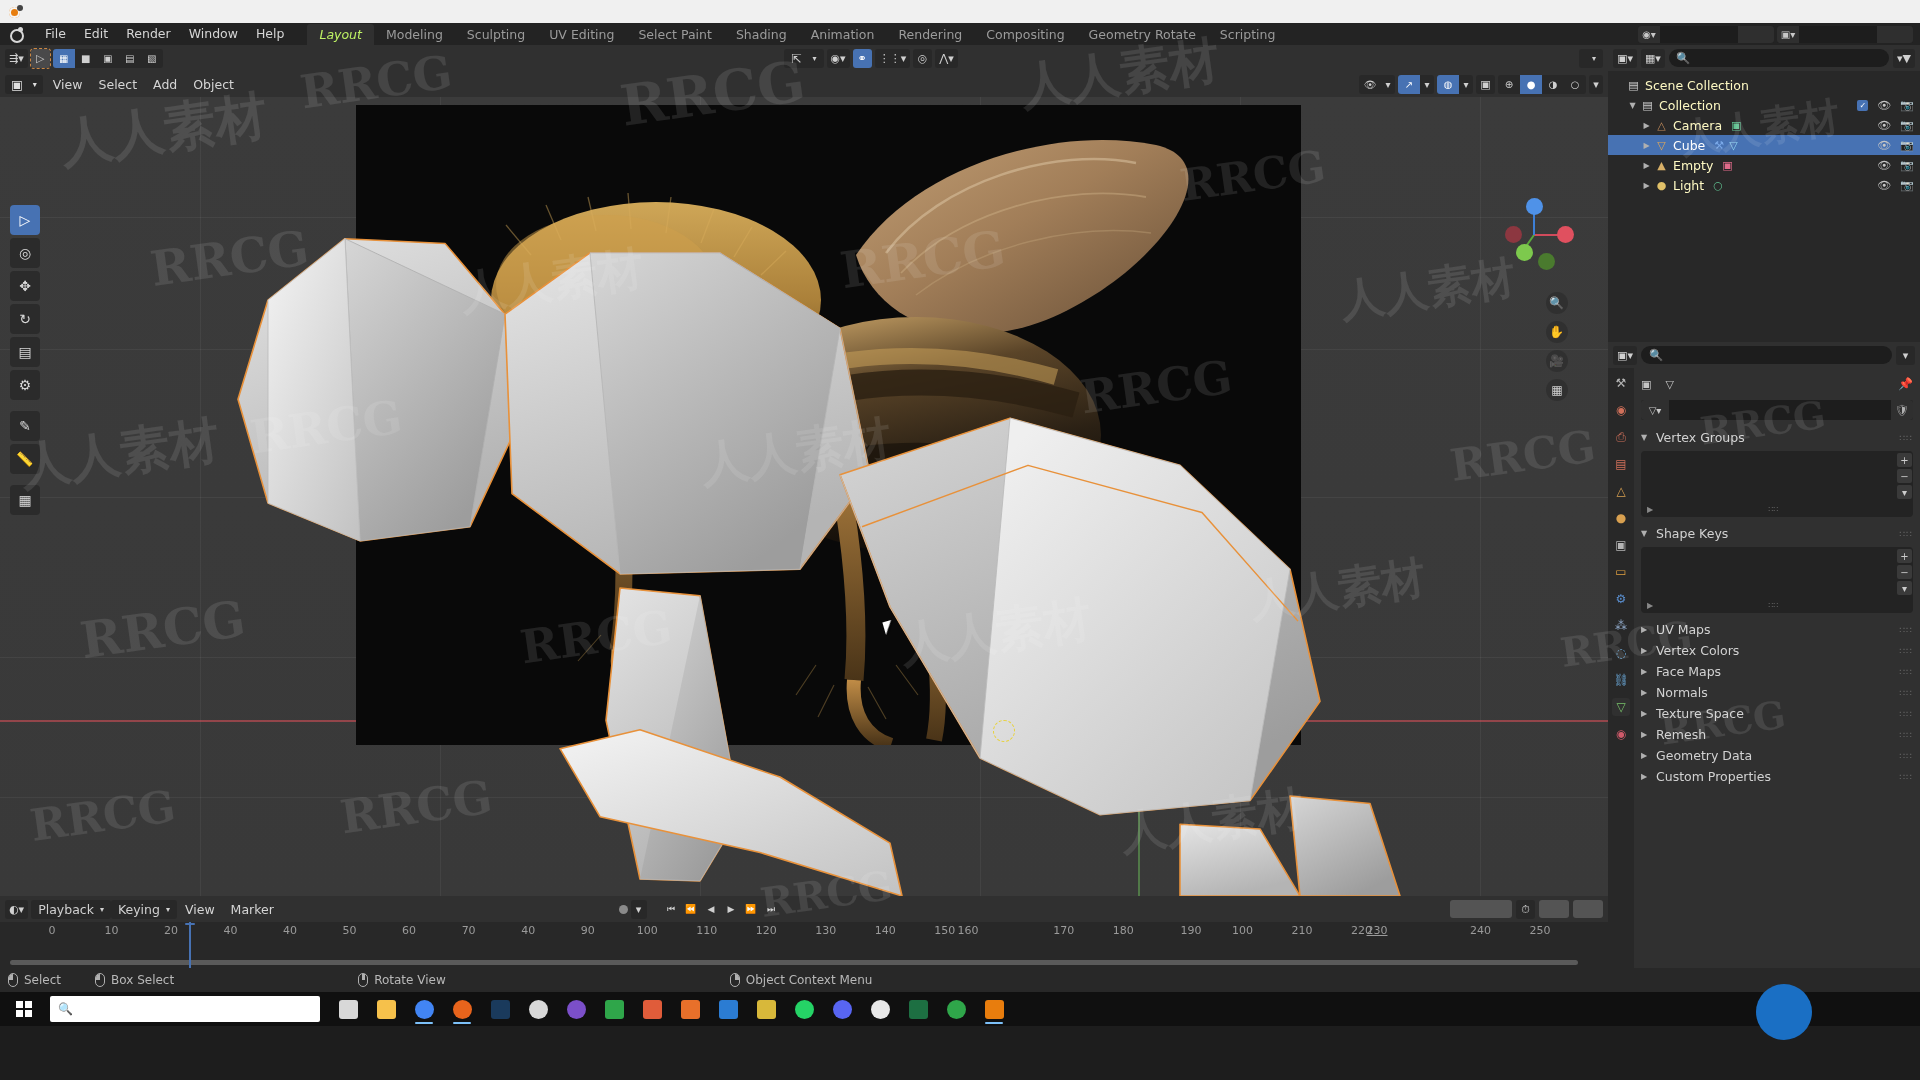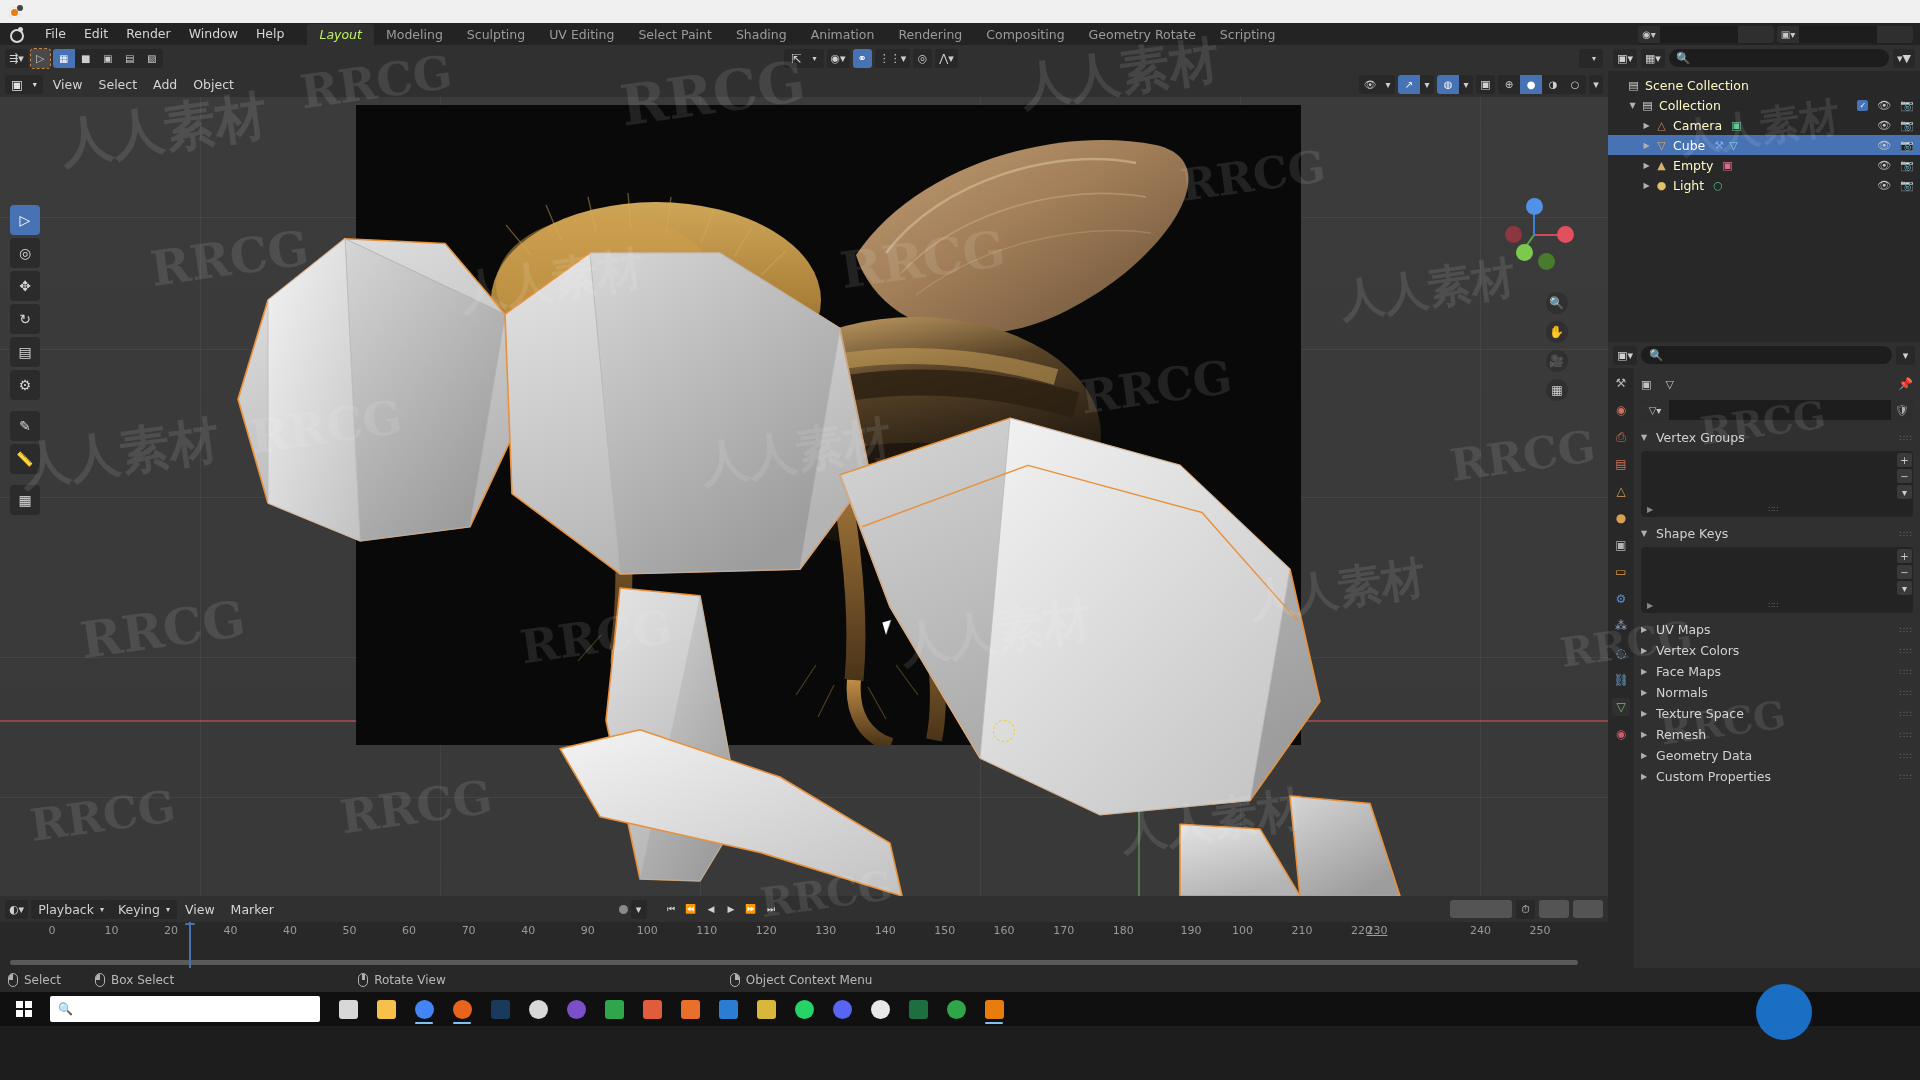--- a/index.html
+++ b/index.html
@@ -692,21 +692,21 @@
           <div class="tick" style="left: 409.12px;">60</div>
           <div class="tick" style="left: 468.64px;">70</div>
           <div class="tick" style="left: 528.16px;">40</div>
           <div class="tick" style="left: 587.68px;">90</div>
           <div class="tick" style="left: 647.2px;">100</div>
           <div class="tick" style="left: 706.72px;">110</div>
           <div class="tick" style="left: 766.24px;">120</div>
           <div class="tick" style="left: 825.76px;">130</div>
           <div class="tick" style="left: 885.28px;">140</div>
           <div class="tick" style="left: 944.8px;">150</div>
-          <div class="tick" style="left: 1004px;">160</div>
+          <div class="tick" style="left: 968px;">160</div>
           <div class="tick" style="left: 1063.84px;">170</div>
           <div class="tick" style="left: 1123.36px;">180</div>
           <div class="tick" style="left: 1191px;">190</div>
           <div class="tick" style="left: 1242.4px;">100</div>
           <div class="tick" style="left: 1301.92px;">210</div>
           <div class="tick" style="left: 1361.44px;">220</div>
           <div class="tick" style="left: 1377px; text-decoration: underline;">230</div>
           <div class="tick" style="left: 1480.48px;">240</div>
           <div class="tick" style="left: 1540px;">250</div>
         </div>

